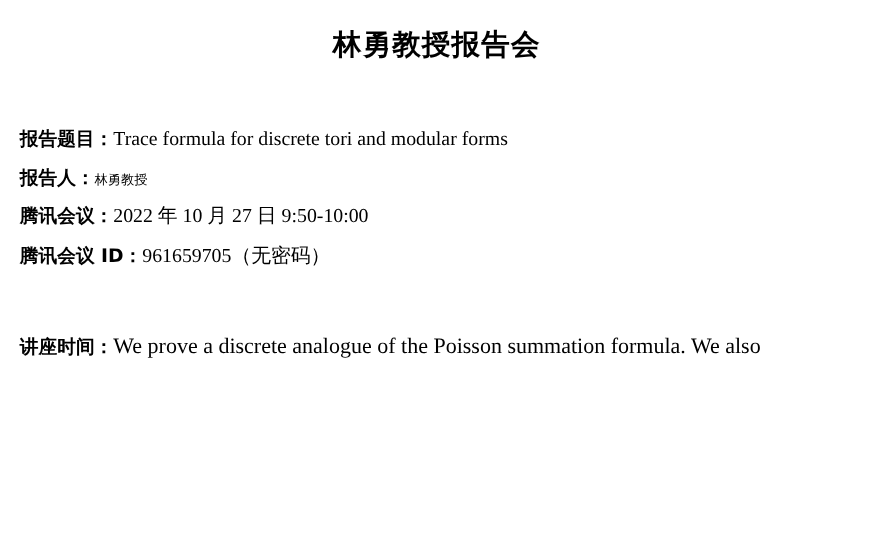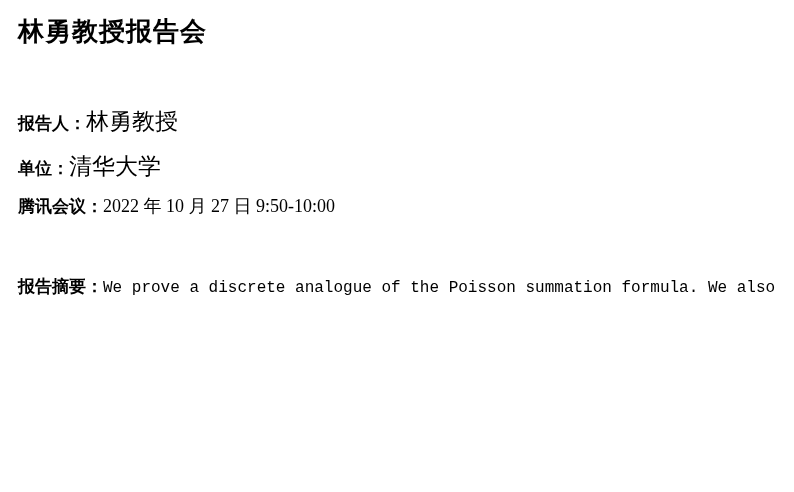--- a/index.html
+++ b/index.html
@@ -15,25 +15,26 @@
     overflow: hidden;
   }
   .page {
     position: relative;
     width: 794px;
     height: 492px;
     box-sizing: border-box;
     padding: 0 18px;
   }
   .doc-title {
+    text-align: center;
     font-family: "DejaVu Sans", "Liberation Sans", sans-serif;
     font-weight: bold;
     font-size: 26px;
     letter-spacing: 1px;
-    margin-top: 16px;
+    margin-top: 26px;
     margin-bottom: 0;
     line-height: 1.2;
   }
   .fields {
     margin-top: 52px;
   }
   .field-row {
     font-size: 18px;
     line-height: 1.95;
     white-space: nowrap;
@@ -43,63 +44,66 @@
     font-weight: bold;
     font-size: 17px;
   }
   .field-value {
     font-family: "Liberation Serif", "DejaVu Serif", serif;
     font-size: 18px;
   }
   .field-value.cjk {
     font-family: "DejaVu Sans", "Liberation Sans", sans-serif;
     font-weight: normal;
-    font-size: 23px;
+    font-size: 12px;
   }
   .abstract {
     margin-top: 44px;
   }
   .abstract-line {
     font-size: 18px;
     line-height: 2.1;
   }
   .abstract-label {
     font-family: "DejaVu Sans", "Liberation Sans", sans-serif;
     font-weight: bold;
     font-size: 17px;
   }
   .abstract-text {
-    font-family: Liberation Mono, monospace;
-    font-size: 16px;
+    font-family: Liberation Serif, serif;
+    font-size: 20px;
   }
 </style>
 </head>
 <body>
 
 <div class="page">
 
   <div class="doc-title">林勇教授报告会</div>
 
   <div class="fields">
 
+    <div class="field-row">
+      <span class="field-label">报告题目：</span><span class="field-value">Trace formula for discrete tori and modular forms</span>
+    </div>
 
     <div class="field-row">
       <span class="field-label">报告人：</span><span class="field-value cjk">林勇教授</span>
     </div>
 
-    <div class="field-row">
-      <span class="field-label">单位：</span><span class="field-value cjk">清华大学</span>
-    </div>
 
     <div class="field-row">
       <span class="field-label">腾讯会议：</span><span class="field-value">2022 年 10 月 27 日 9:50-10:00</span>
     </div>
 
+    <div class="field-row">
+      <span class="field-label">腾讯会议 ID：</span><span class="field-value">961659705（无密码）</span>
+    </div>
 
   </div>
 
   <div class="abstract">
     <div class="abstract-line">
-      <span class="abstract-label">报告摘要：</span><span class="abstract-text">We prove a discrete analogue of the Poisson summation formula. We also</span>
+      <span class="abstract-label">讲座时间：</span><span class="abstract-text">We prove a discrete analogue of the Poisson summation formula. We also</span>
     </div>
   </div>
 
 </div>
 
 </body></html>

